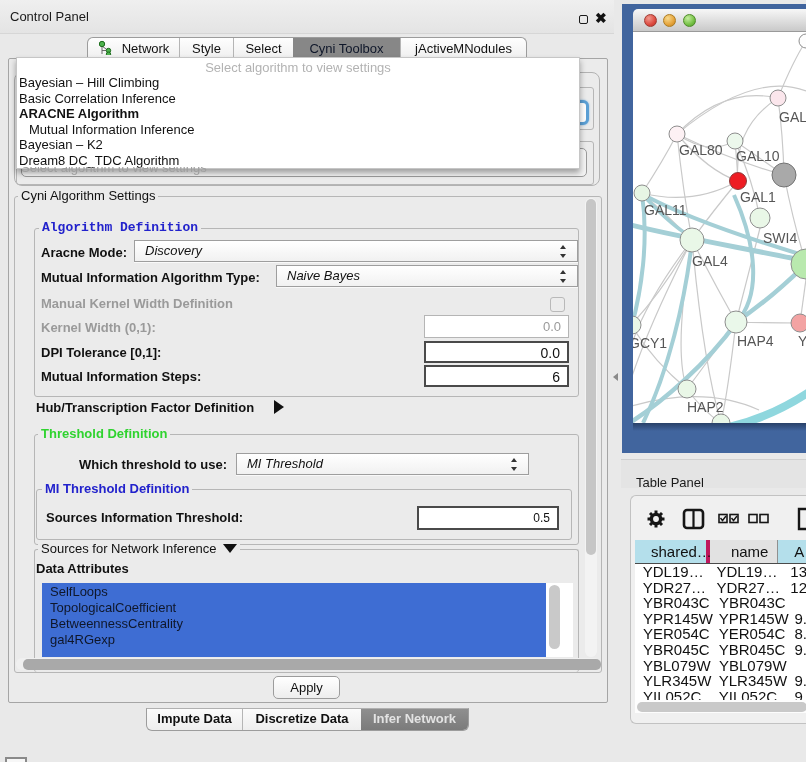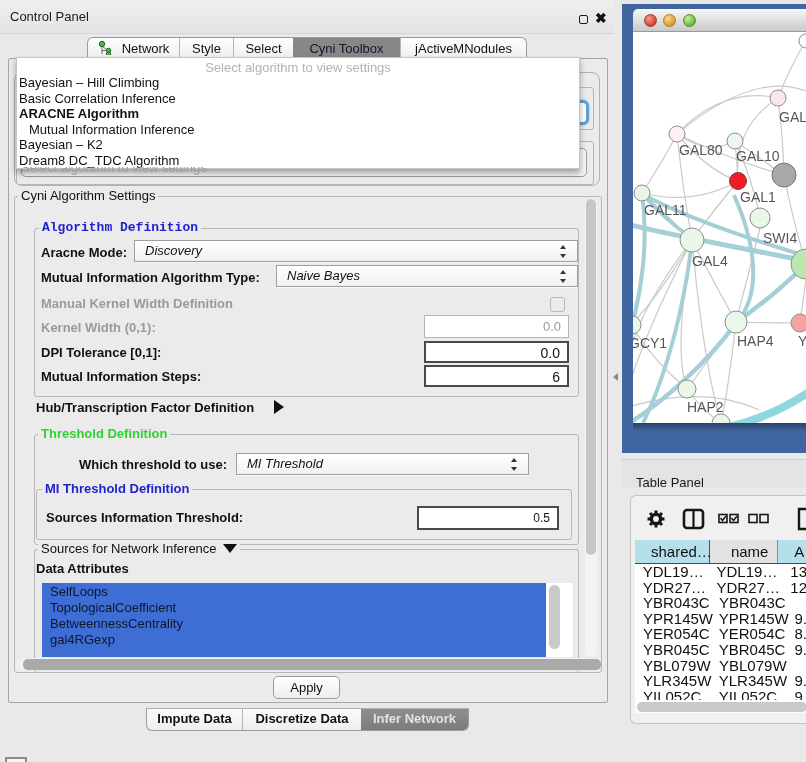--- a/index.html
+++ b/index.html
@@ -242,21 +242,21 @@
       <path d="M89.5,12 l2,2.5 3.5,-4.5" stroke-width="1.4"></path>
       <path d="M100.5,12 l2,2.5 3.5,-4.5" stroke-width="1.4"></path>
       <rect x="118" y="8.5" width="8" height="8"></rect>
       <rect x="129" y="8.5" width="8" height="8"></rect>
     </g>
     <path d="M168,3 h8 l6,6 v14 h-14 z" fill="none" stroke="#161616" stroke-width="2.4"></path>
   </svg>
 
   <div class="abs" style="left:4px;top:44px;width:172px;height:173px;background:#fff;overflow:hidden;font-size:15px;">
     <div style="display:flex;height:23px;border-bottom:1.5px solid #4a4a4a;background:#e2e2e2;text-align:center;line-height:23px;">
-      <div style="width:75px;background:#b4dfeb;border-right:1px solid #be185d;box-sizing:border-box;padding-left:16px;">shared…</div>
+      <div style="width:75px;background:#b4dfeb;border-right:4px solid #be185d;box-sizing:border-box;padding-left:16px;">shared…</div>
       <div style="width:74px;border-right:1px solid #909090;box-sizing:border-box;padding-left:12px;">name</div>
       <div style="width:30px;background:#b4dfeb;box-sizing:border-box;padding-left:16px;text-align:left;">A</div>
     </div>
     <div style="line-height:15.6px;">
       <div style="display:flex;">
           <div style="width:8px;"></div>
           <div style="width:76px;">YDL19…</div>
           <div style="width:76px;">YDL19…</div>
           <div>13</div>
         </div>

